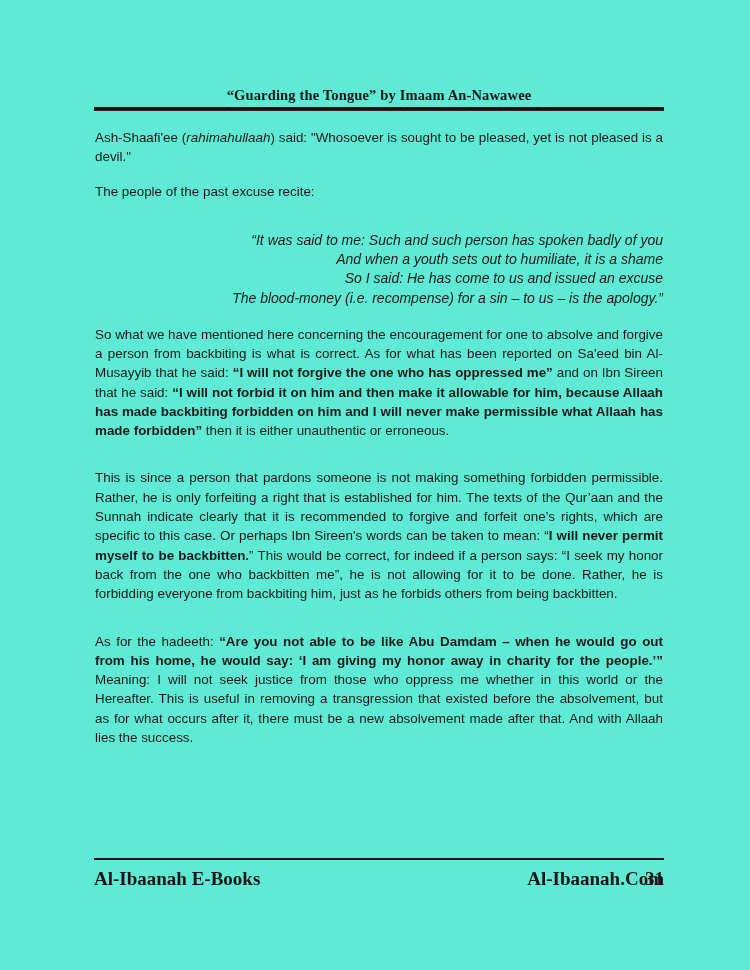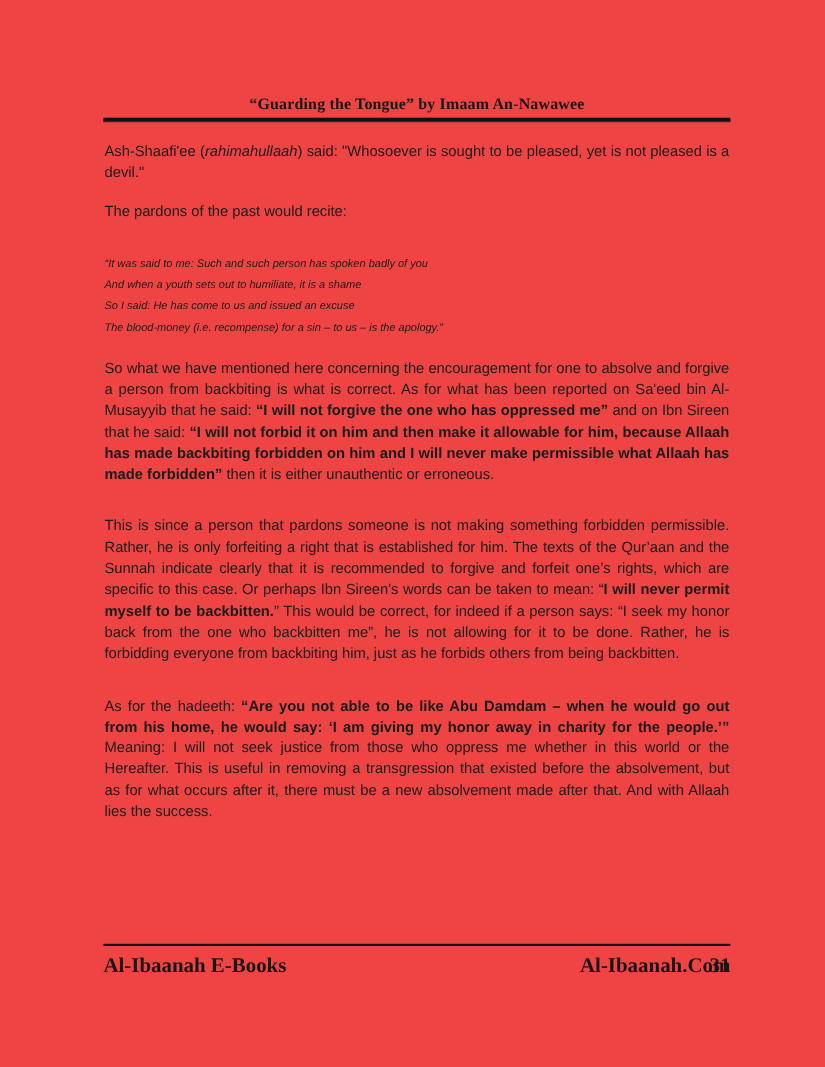--- a/index.html
+++ b/index.html
@@ -14,21 +14,21 @@
     font-family: "Liberation Sans", sans-serif;
     color: #000000;
     overflow: hidden;
   }
 
   .page {
     position: absolute;
     left: 0; top: 0;
     width: 750px;
     height: 970px;
-    background: #ef4444;
+    background: #5eead4;
   }
 
   
   .header {
     position: absolute;
     left: 94px;
     top: 86px;
     width: 570px;
   }
   .header-title {
@@ -65,23 +65,23 @@
     hyphens: none;
   }
   p.para:last-child { margin-bottom: 0; }
 
   b, strong { font-weight: bold; margin-top: 27px; }
   i, em { font-style: italic; }
 
   
   .verse {
     margin: 30px 0 17px 0;
-    text-align: left;
+    text-align: right;
     font-style: italic;
-    font-size: 10px;
+    font-size: 14px;
     line-height: 19.2px;
     color: #1a1a1a;
   }
   .verse-line { display: block; white-space: nowrap; }
 
   
   .blockgap { height: 13px; }
 
   
   .footer {
@@ -121,21 +121,21 @@
 
   <div class="header">
     <div class="header-title">“Guarding the Tongue” by Imaam An-Nawawee</div>
     <div class="header-rule"></div>
   </div>
 
   <div class="content">
 
     <p class="para"><span>Ash-Shaafi'ee (</span><i>rahimahullaah</i><span>) said: "Whosoever is sought to be pleased, yet is not pleased is a devil."</span></p>
 
-    <p class="para">The pardons of the past would recite:</p>
+    <p class="para">The people of the past excuse recite:</p>
 
     <div class="verse">
       <span class="verse-line">“It was said to me: Such and such person has spoken badly of you</span>
       <span class="verse-line">And when a youth sets out to humiliate, it is a shame</span>
       <span class="verse-line">So I said: He has come to us and issued an excuse</span>
       <span class="verse-line">The blood-money (i.e. recompense) for a sin – to us – is the apology.”</span>
     </div>
 
     <p class="para"><span>So what we have mentioned here concerning the encouragement for one to absolve and forgive a person from backbiting is what is correct. As for what has been reported on Sa'eed bin Al-Musayyib that he said: </span><b>“I will not forgive the one who has oppressed me”</b><span> and on Ibn Sireen that he said: </span><b>“I will not forbid it on him and then make it allowable for him, because Allaah has made backbiting forbidden on him and I will never make permissible what Allaah has made forbidden”</b><span> then it is either unauthentic or erroneous.</span></p>
 

